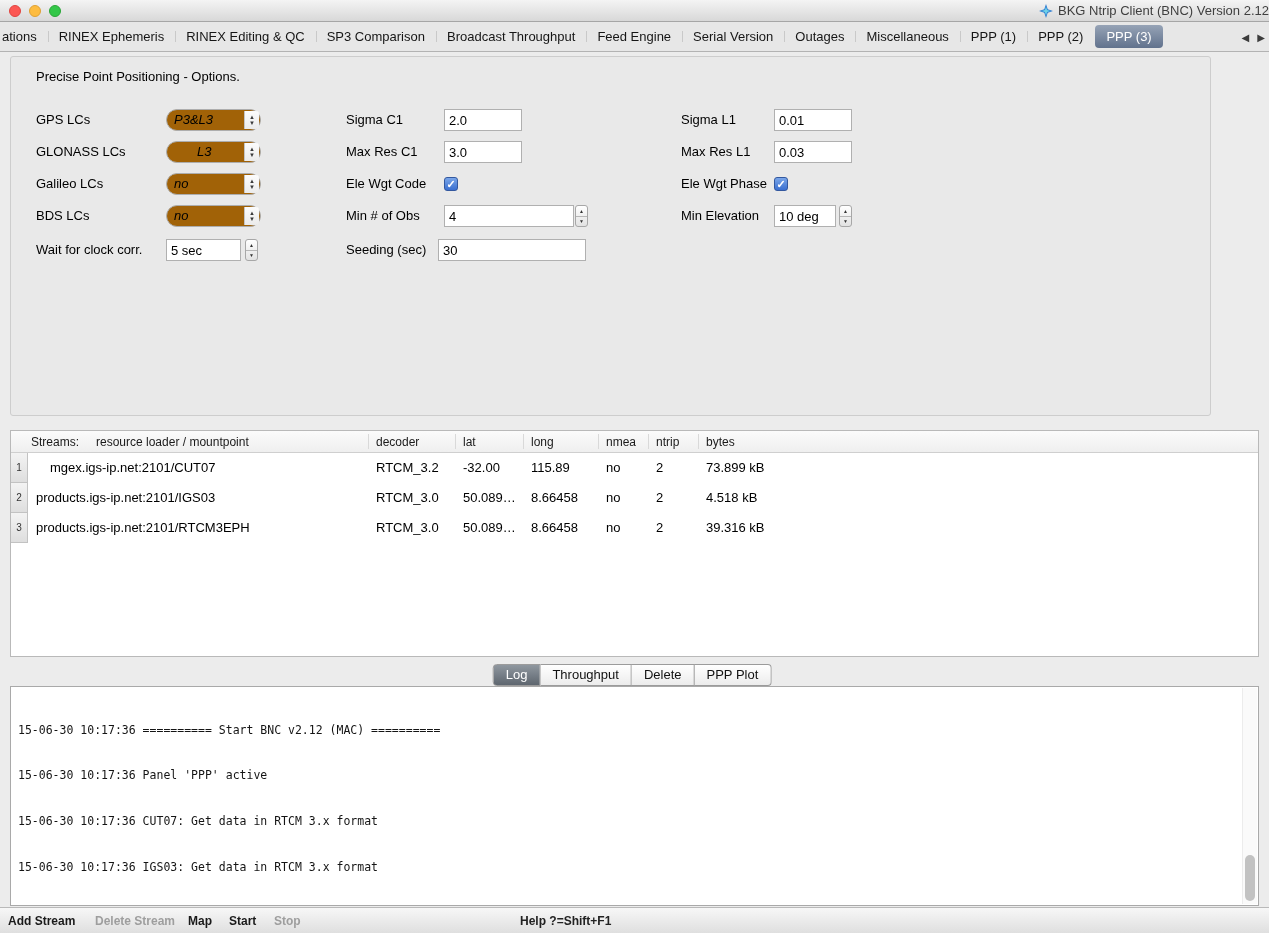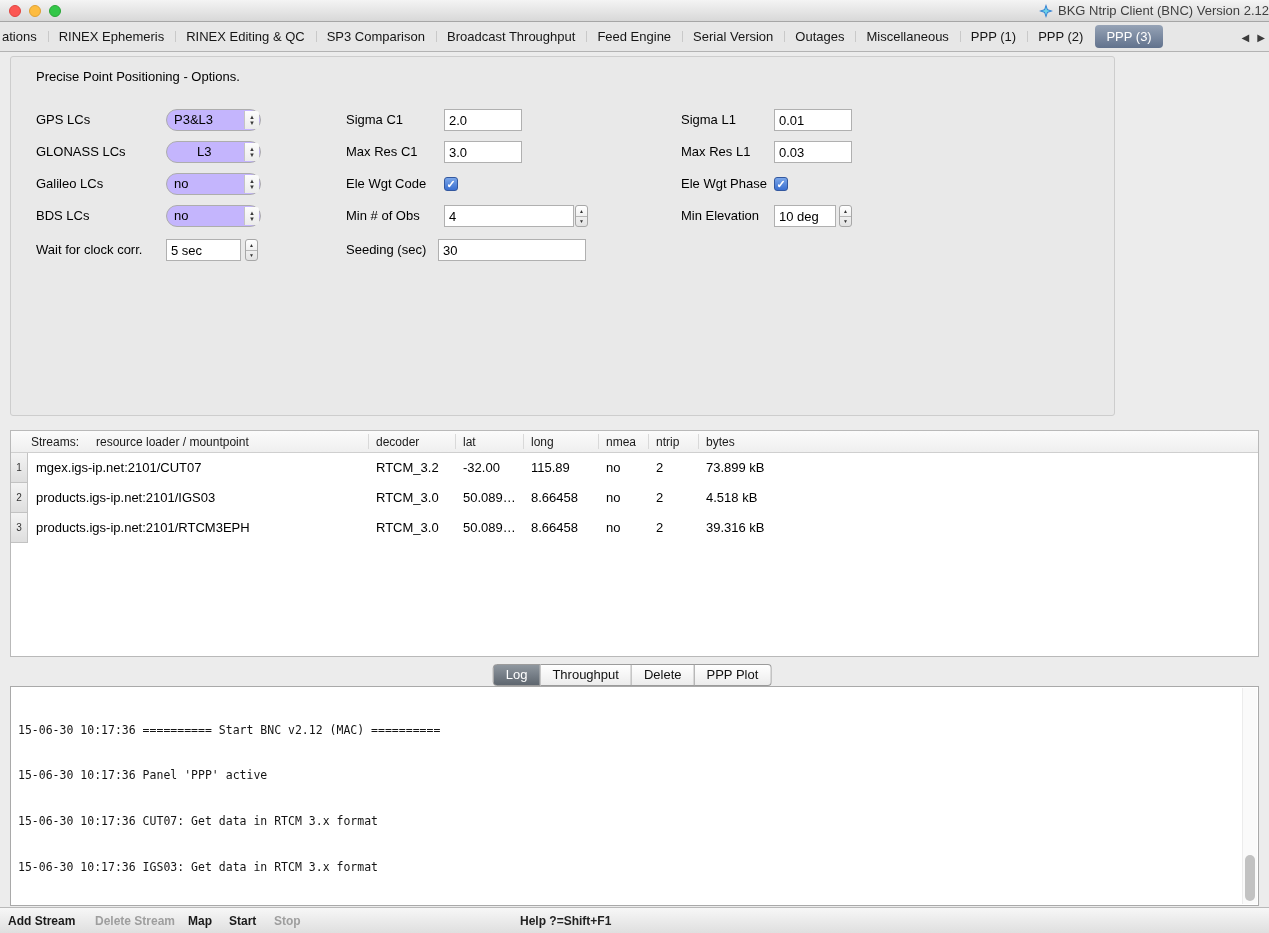--- a/index.html
+++ b/index.html
@@ -25,29 +25,29 @@
   .tab { position:relative; padding:0 11px; line-height:30px; font-size:13px; color:#161616; white-space:nowrap;text-align:right; }
   .tab + .tab::before { content:""; position:absolute; left:0; top:9px; bottom:9px; width:1px; background:#c9c9c9; }
   .tab.first { padding-left:2px; }
   .tab.selected { background:linear-gradient(#96a3b6,#61728d); border-radius:4px; margin:3px 1px;
     line-height:24px; color:#fff; }
   .tab.selected::before { display:none; }
   .tab-arrows { position:absolute; right:4px; top:0; height:30px; display:flex; align-items:center; gap:8px; }
   .tab-arrow { font-size:10px; color:#3c3c3c; }
 
   
-  .panel { position:absolute; left:10px; top:56px; width:1105px; height:360px;
+  .panel { position:absolute; left:10px; top:56px; width:1201px; height:360px;
     background:#e9e9e9; border:1px solid #cdcdcd; border-radius:3px; }
   .lbl { position:absolute; font-size:13px; color:#000; height:22px; line-height:22px; white-space:nowrap; }
   .ptitle { position:absolute; left:25px; top:12px; font-size:13px; color:#000; }
 
   input.tfield { position:absolute; height:22px; background:#fff; border:1px solid #b0b0b0;
     font-family:"Liberation Sans",sans-serif; font-size:13px; padding:0 4px; color:#000; }
-  .combo { position:absolute; height:22px; width:95px; background:#c4b5fd; border:1px solid #adadad;
-    border-radius:11px; font-size:13px; line-height:20px; padding-left:7px; }
+  .combo { position:absolute; height:22px; width:95px; background:#a16207; border:1px solid #adadad;
+    border-radius:11px; font-size:13px; line-height:20px; padding-left:7px;font-style:italic; }
   .combo .arrows { position:absolute; top:1px; right:1px; bottom:1px; width:15px; border-left:1px solid #c4c4c4;
     background:linear-gradient(#fcfcfc,#ebebeb); border-radius:0 3px 3px 0;
     display:flex; flex-direction:column; align-items:center; justify-content:center; gap:1px; }
   .combo .arrows span { font-size:6px; line-height:5px; color:#3a3a3a; }
   .stepper { position:absolute; width:13px; height:22px; border:1px solid #a7a7a7; border-radius:3px;
     background:linear-gradient(#ffffff,#e2e2e2); display:flex; flex-direction:column; overflow:hidden; }
   .stepper .cell { flex:1; display:flex; align-items:center; justify-content:center; font-size:5px; color:#333; }
   .stepper .cell + .cell { border-top:1px solid #b6b6b6; }
   .checkbox { position:absolute; width:14px; height:14px; border-radius:3px;
     background:linear-gradient(#7aa6e9,#3a6fd0); border:1px solid #33589f; color:#fff;
@@ -220,21 +220,21 @@
       <span class="vline" style="left:357px;"></span>
       <span class="vline" style="left:444px;"></span>
       <span class="vline" style="left:512px;"></span>
       <span class="vline" style="left:587px;"></span>
       <span class="vline" style="left:637px;"></span>
       <span class="vline" style="left:687px;"></span>
     </div>
 
     <div class="srow" style="top:22px;">
       <span class="num">1</span>
-      <span class="cell" style="left:25px;">mgex.igs-ip.net:2101/CUT07</span>
+      <span class="cell" style="left:39px;">mgex.igs-ip.net:2101/CUT07</span>
       <span class="cell" style="left:365px;">RTCM_3.2</span>
       <span class="cell" style="left:452px;">-32.00</span>
       <span class="cell" style="left:520px;">115.89</span>
       <span class="cell" style="left:595px;">no</span>
       <span class="cell" style="left:645px;">2</span>
       <span class="cell" style="left:695px;">73.899 kB</span>
     </div>
     <div class="srow" style="top:52px;">
       <span class="num">2</span>
       <span class="cell" style="left:25px;">products.igs-ip.net:2101/IGS03</span>

